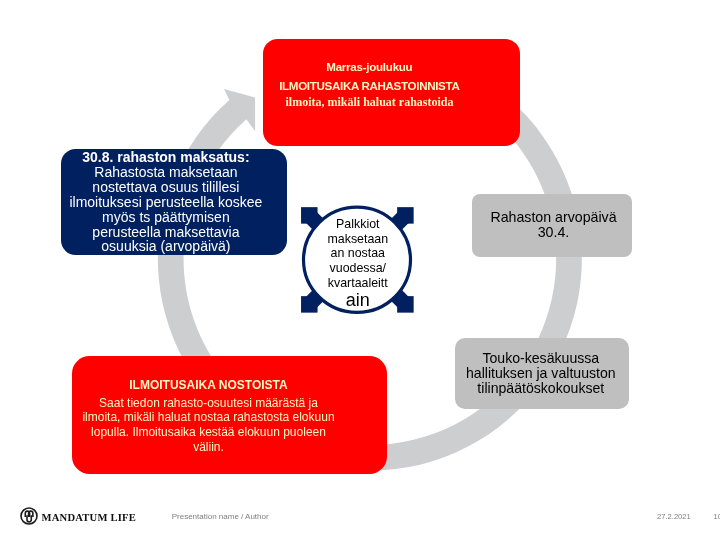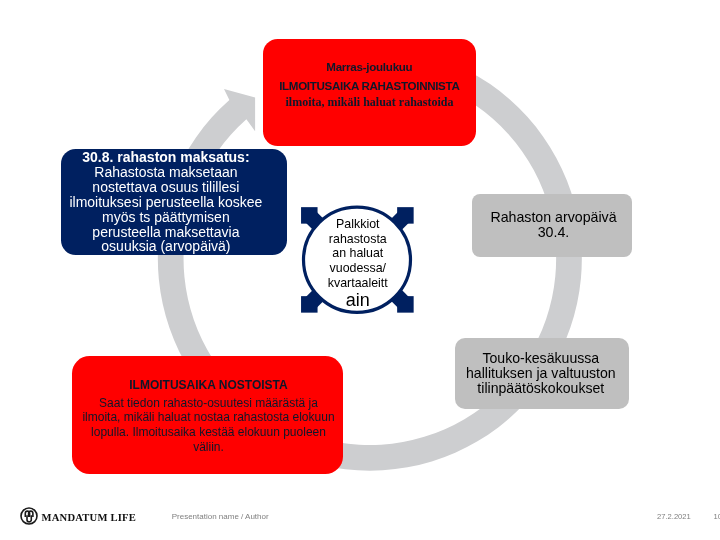--- a/index.html
+++ b/index.html
@@ -4,21 +4,21 @@
 <title>Slide</title>
 <style>
   html,body{margin:0;padding:0;}
   body{width:720px;height:540px;background:#ffffff;overflow:hidden;
        font-family:"Liberation Sans",sans-serif;-webkit-font-smoothing:antialiased;}
   #slide{position:relative;width:720px;height:540px;background:#fff;}
   .tl{position:absolute;width:100%;text-align:center;white-space:nowrap;line-height:1;}
 
   
   .box{position:absolute;border-radius:14px;}
-  .box.red{background:#FF0000;color:#0f172a;}
+  .box.red{background:#FF0000;color:#fef9c3;padding-left:44px;}
   .box.navy{background:#002060;color:#ffffff;}
   .box.gray{background:#BFBFBF;color:#000000;}
 
   #ring{position:absolute;left:0;top:0;}
   #center{position:absolute;}
   #logo-mark{position:absolute;}
 
   
   #footer-logo-text{position:absolute;font-family:"Liberation Serif",serif;font-weight:bold;
      letter-spacing:.2px;color:#111;}
@@ -88,18 +88,18 @@
       <path fill="none" stroke="#1a1a1a" stroke-width="3.2" stroke-linecap="butt" d="M10.6,20.2 L10.6,12.6 A4.3,4.3 0 0 1 19.2,12.6 L19.2,20.2"></path>
       <path fill="none" stroke="#1a1a1a" stroke-width="3.2" stroke-linecap="butt" d="M17.2,20.2 L17.2,12.6 A4.3,4.3 0 0 1 25.8,12.6 L25.8,20.2"></path>
       <path fill="none" stroke="#1a1a1a" stroke-width="3.2" stroke-linecap="butt" d="M14,16.5 L14,25.4 A4.3,4.3 0 0 0 22.6,25.4 L22.6,16.5"></path>
     </svg>
   <div id="footer-logo-text" style="left: 41.5px; top: 511.6px; font-size: 10.6px;">MANDATUM LIFE</div>
   <div class="ftxt" id="f-pres" style="color: rgb(128, 128, 128); left: 147.7px; top: 512px; font-size: 8px;">Presentation name / Author</div>
   <div class="ftxt" id="f-date" style="color: rgb(128, 128, 128); left: 633px; top: 512px; font-size: 7.6px;">27.2.2021</div>
   <div class="ftxt" id="f-page" style="color: rgb(128, 128, 128); left: 689.5px; top: 512px; font-size: 7.6px;">10</div>
 
 <div class="tl" style="left: 57.8px; width: 600px; font-size: 12.4px; top: 218.303px;">Palkkiot</div>
-    <div class="tl" style="left: 57.8px; width: 600px; font-size: 12.4px; top: 232.703px;">rahastosta</div>
-    <div class="tl" style="left: 57.8px; width: 600px; font-size: 12.4px; top: 247.303px;">an haluat</div>
+    <div class="tl" style="left: 57.8px; width: 600px; font-size: 12.4px; top: 232.703px;">maksetaan</div>
+    <div class="tl" style="left: 57.8px; width: 600px; font-size: 12.4px; top: 247.303px;">an nostaa</div>
     <div class="tl" style="left: 57.8px; width: 600px; font-size: 12.4px; top: 261.903px;">vuodessa/</div>
     <div class="tl" style="left: 57.8px; width: 600px; font-size: 12.4px; top: 276.503px;">kvartaaleitt</div>
     <div class="tl" style="left: 57.8px; width: 600px; font-size: 18px; top: 291.103px;">ain</div>
   </div>
 
 </body></html>

